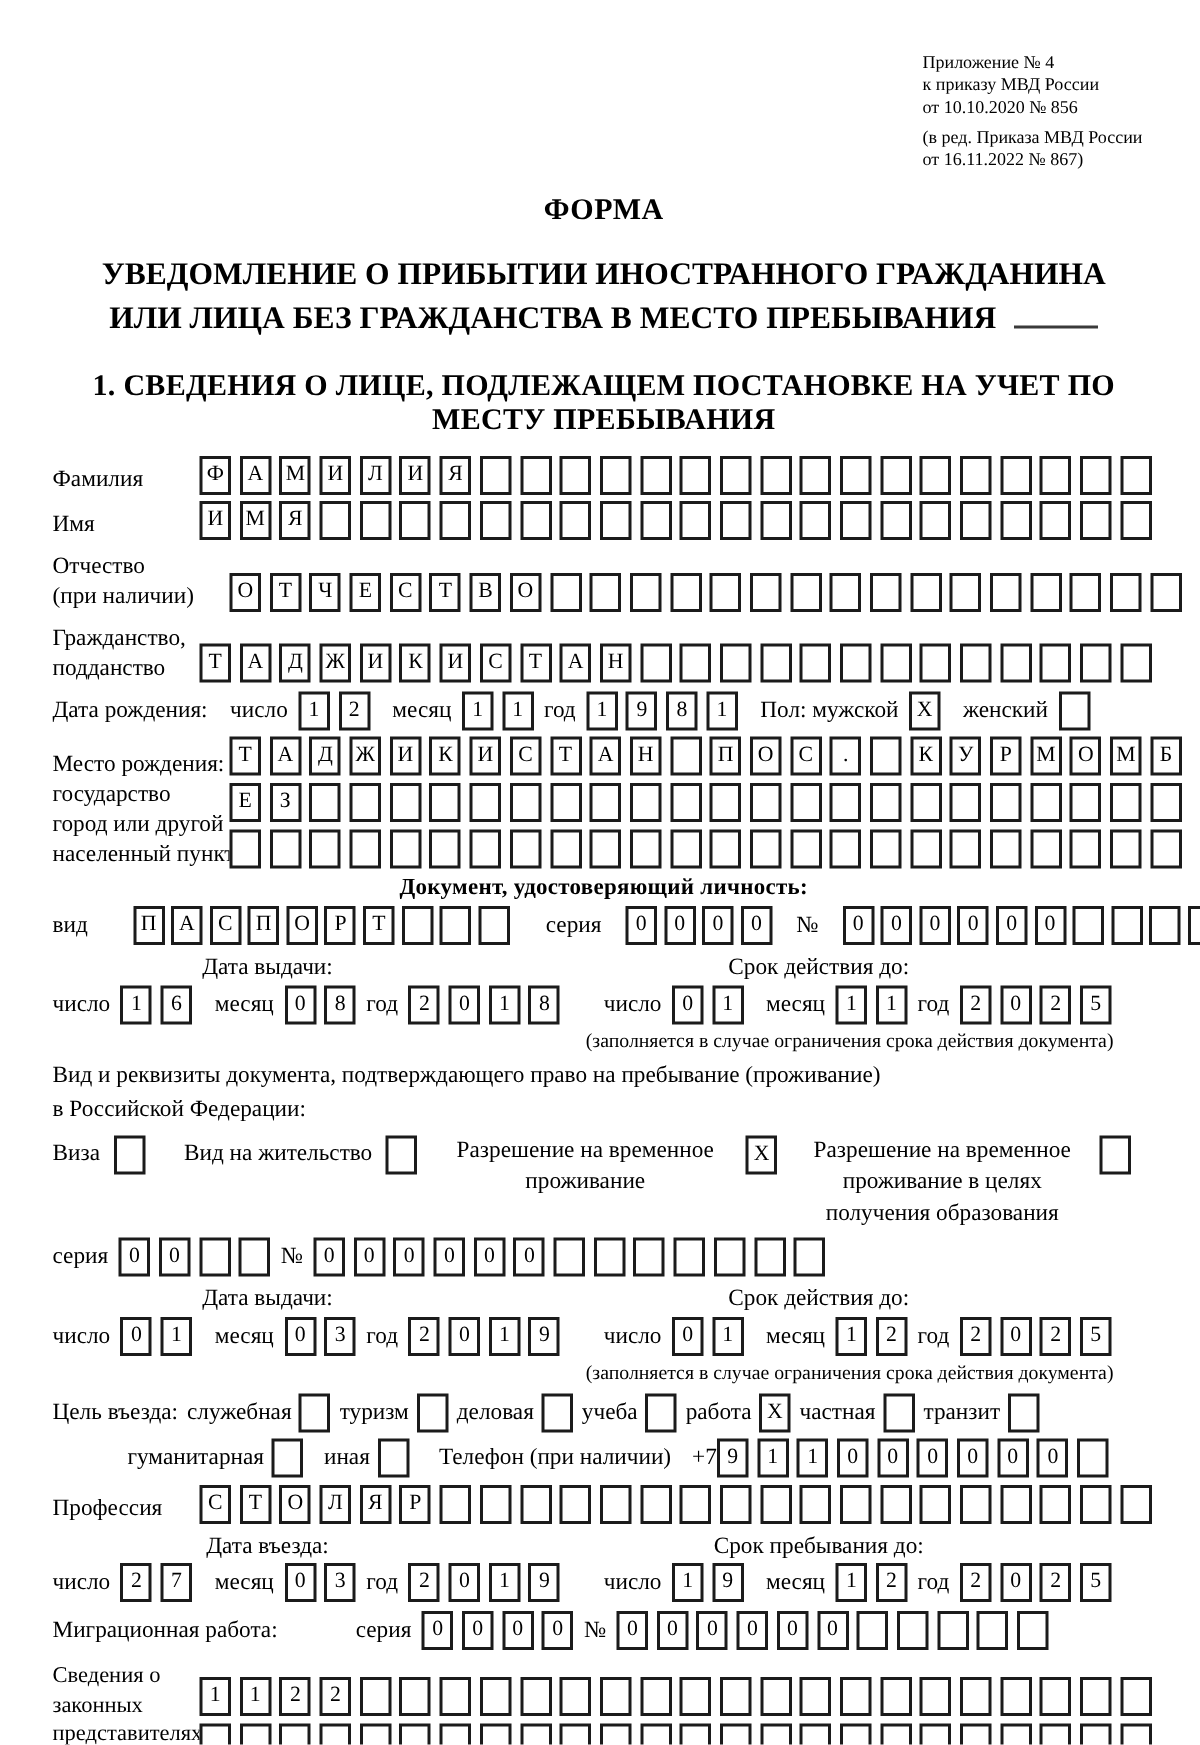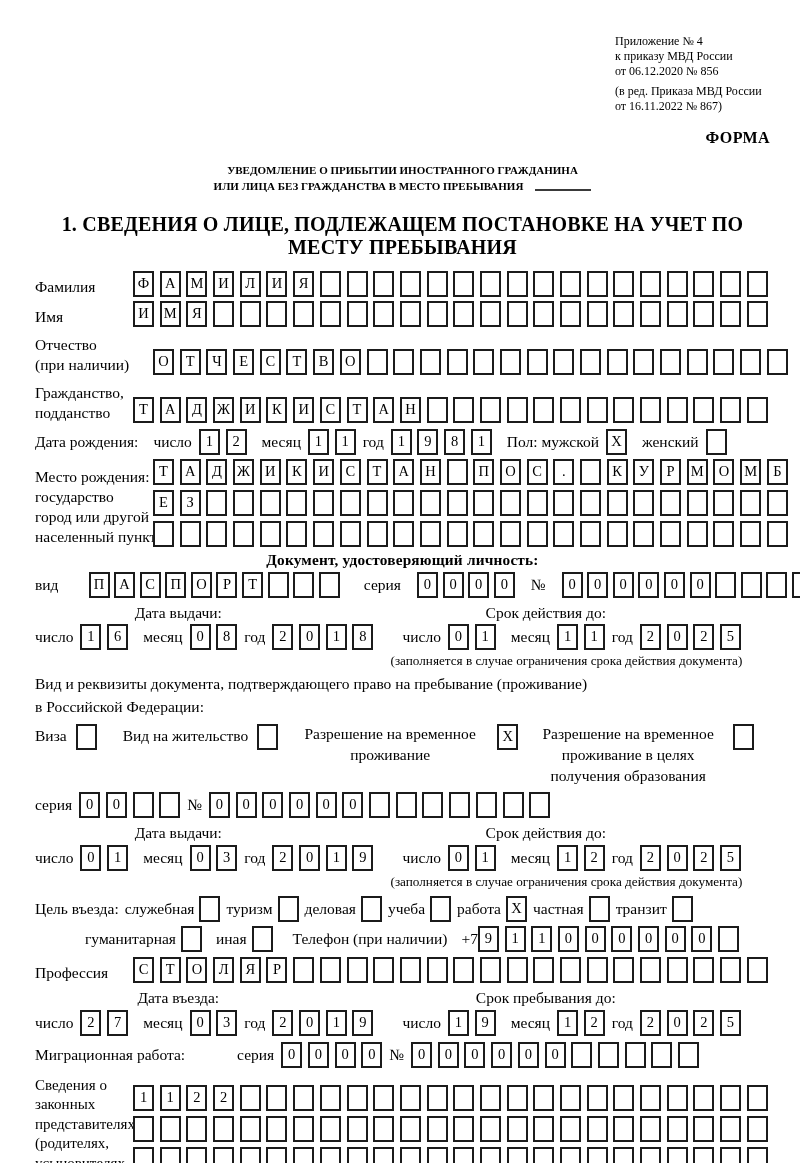--- a/index.html
+++ b/index.html
@@ -3,23 +3,23 @@
 <meta charset="utf-8">
 <style>
   html,body{margin:0;padding:0;background:#fff;}
   body{width:800px;height:1163px;overflow:hidden;color:#000;
        font-family:"Liberation Serif","DejaVu Serif",serif;font-size:15.5px;}
   .page{box-sizing:border-box;width:800px;height:1163px;padding:34px 30px 0 35px;}
 
   
   .refblock{margin-left:580px;font-size:12px;line-height:1.26;white-space:nowrap;}
   .refblock .gap{margin-top:5px;}
-  .forma{text-align:right;font-weight:bold;font-size:16px;margin-top:14px;letter-spacing:.4px;}
-
-  .title{text-align:center;font-weight:bold;font-size:11px;margin-top:16px;line-height:1.42;}
+  .forma{text-align:center;font-weight:bold;font-size:20px;margin-top:14px;letter-spacing:.4px;}
+
+  .title{text-align:center;font-weight:bold;font-size:21px;margin-top:16px;line-height:1.42;}
   .uline{display:inline-block;width:56px;border-bottom:2.5px solid #3a3a3a;height:.95em;margin-left:12px;}
   .sec{font-weight:bold;font-size:20px;text-align:center;margin-top:18px;letter-spacing:.2px;}
 
   
   .frow{display:flex;align-items:flex-end;margin-top:4px;}
   .flabel{flex:none;width:98px;padding-top:4px;line-height:1.28;white-space:nowrap;}
   .w118{width:118px;}
   .cells{display:flex;gap:5.7px;flex:none;}
   .cell{box-sizing:border-box;flex:none;width:21px;height:26px;border:2px solid #1b1b1b;
         text-align:center;font-size:14.5px;line-height:21px;background:#fff;}
@@ -50,21 +50,21 @@
   .small-font{font-size:15px;}
 </style>
 </head>
 <body>
 
 <div class="page">
 
   <div class="refblock">
     <div>Приложение № 4</div>
     <div>к приказу МВД России</div>
-    <div>от 06.12.2020 № 856</div>
+    <div>от 10.10.2020 № 856</div>
     <div class="gap">(в ред. Приказа МВД России</div>
     <div>от 16.11.2022 № 867)</div>
   </div>
 
   <div class="forma">ФОРМА</div>
 
   <div class="title">
     <div>УВЕДОМЛЕНИЕ О ПРИБЫТИИ ИНОСТРАННОГО ГРАЖДАНИНА</div>
     <div><span>ИЛИ ЛИЦА БЕЗ ГРАЖДАНСТВА В МЕСТО ПРЕБЫВАНИЯ</span><span class="uline"></span></div>
   </div>

